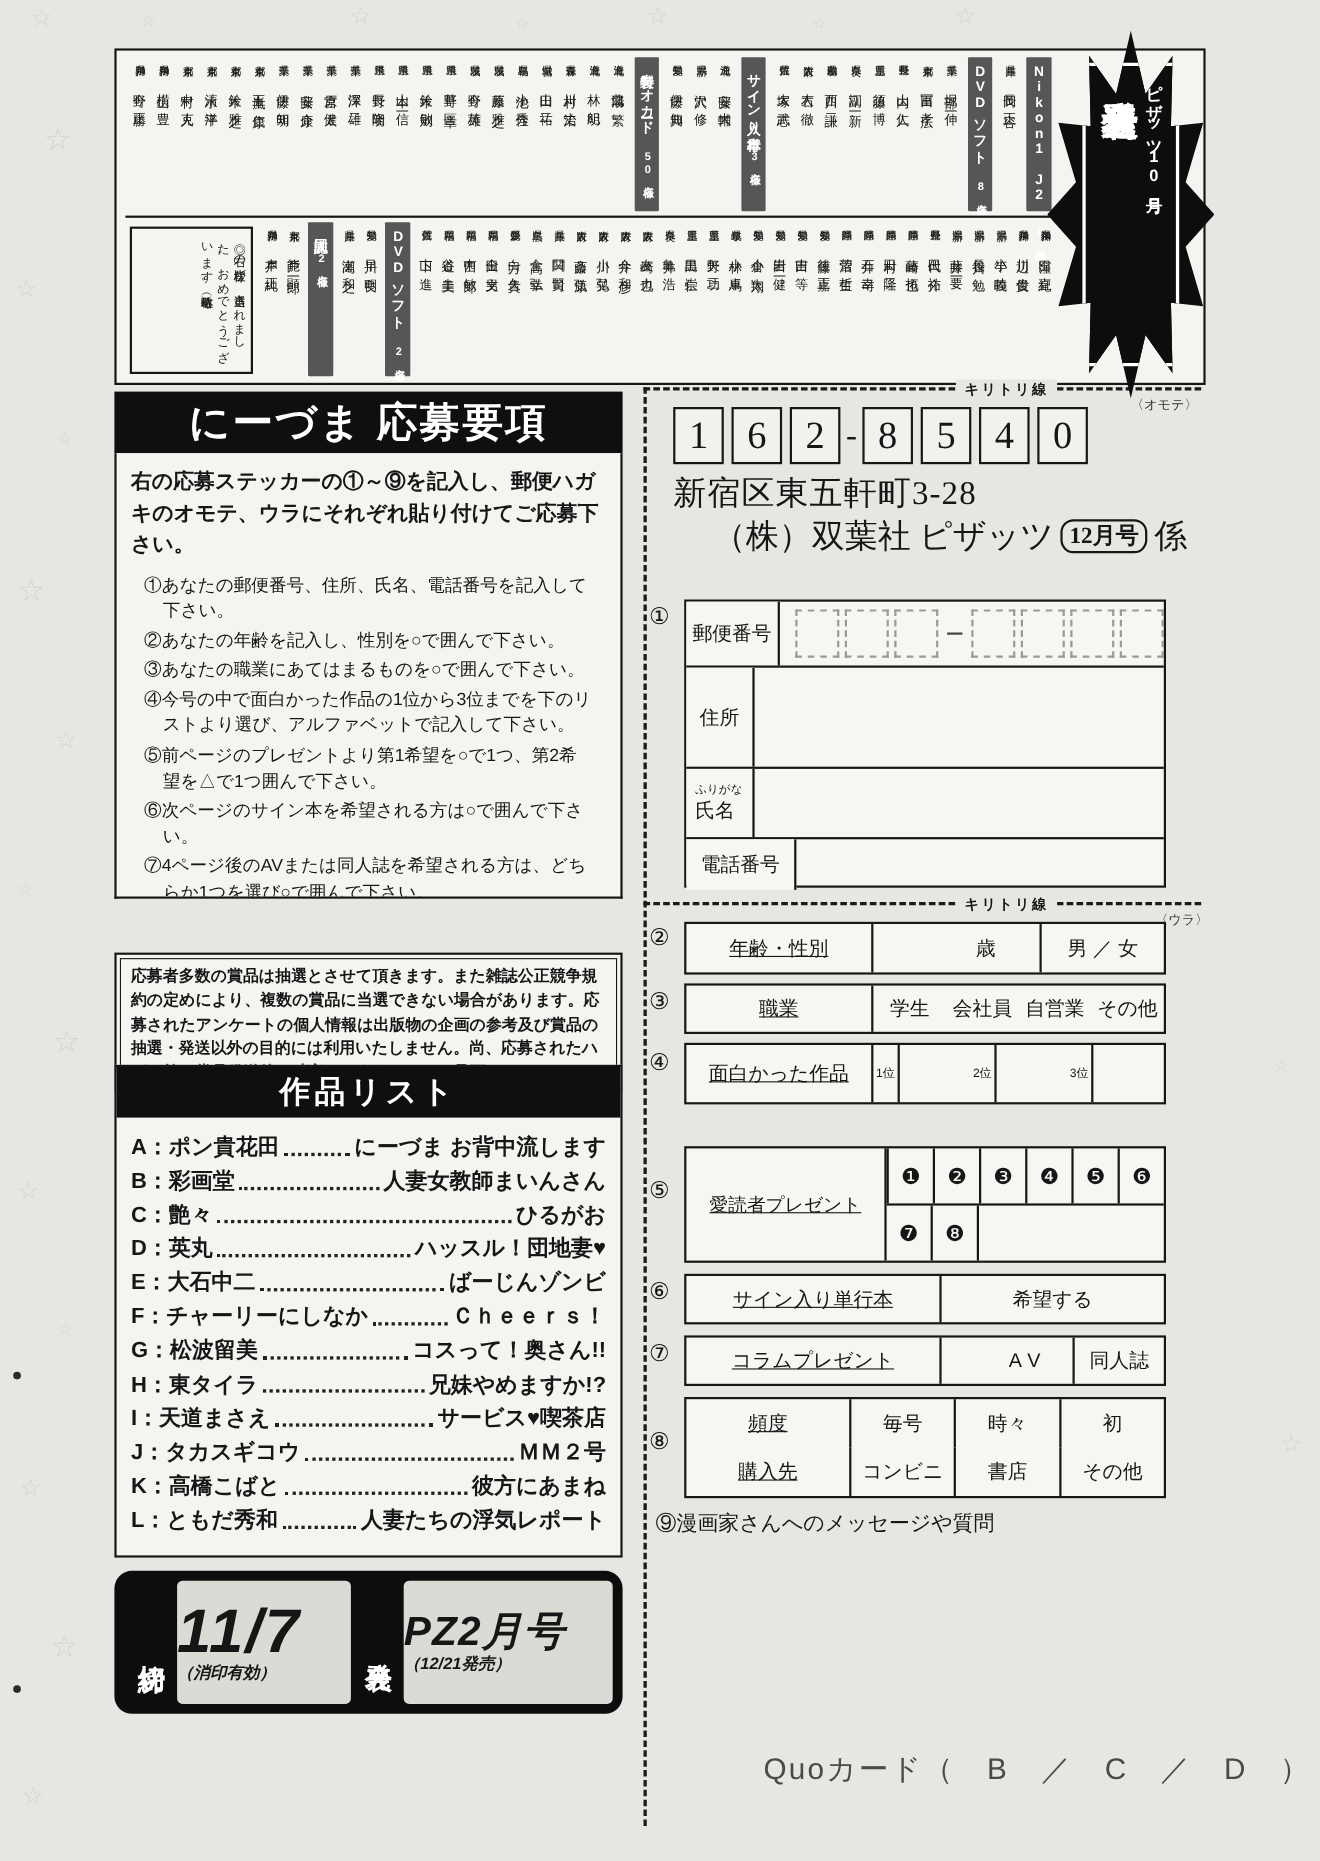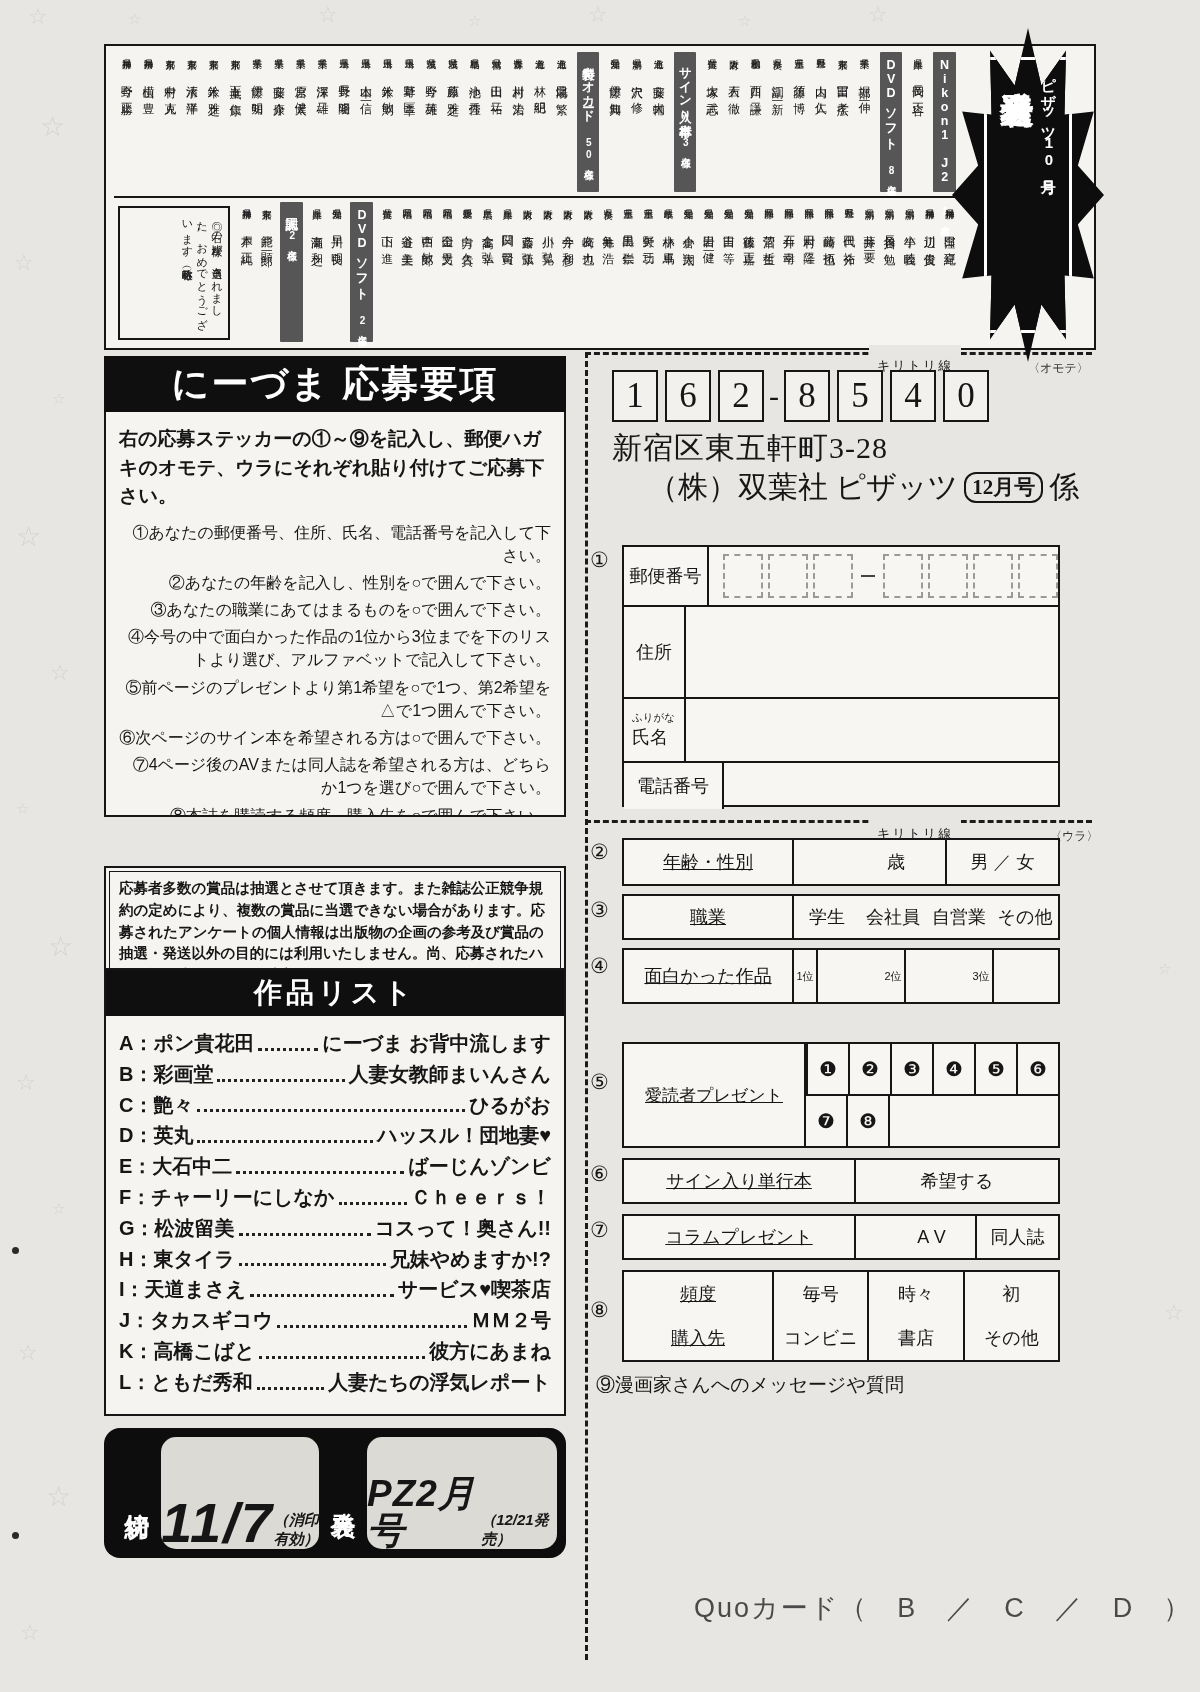--- a/index.html
+++ b/index.html
@@ -37,51 +37,51 @@
   #burst-text{writing-mode:vertical-rl;text-orientation:upright;color:#fff;height:100%;}
   #burst-text .b1{display:block;font-size:15px;font-weight:700;line-height:1.2;}
   #burst-text .b2{display:block;font-size:34px;font-weight:900;line-height:1.05;margin-block-start:5px;margin-top:0;}
   
   #gl-title{position:absolute;left:104px;top:356px;width:462px;height:56px;background:#0f0f0f;
             color:#fff;font-size:37px;font-weight:900;display:flex;align-items:center;
             justify-content:center;letter-spacing:2px;}
   #gl-box{position:absolute;left:104px;top:412px;width:462px;height:405px;background:#f5f4f1;
           border:2.5px solid #161616;border-top:none;padding:13px 13px 6px 13px;box-sizing:border-box;overflow:hidden;}
   #gl-intro{font-size:19px;font-weight:800;line-height:1.5;margin-bottom:10px;}
-  .gi{font-size:16px;line-height:1.45;margin:4px 0;padding-left:17px;text-indent:-17px;text-align:right;}
+  .gi{font-size:16px;line-height:1.45;margin:4px 12px;padding-left:17px;text-indent:-17px;}
   #gl-note{position:absolute;left:104px;top:866px;width:462px;height:128px;background:#f5f4f1;
            border:2.5px solid #161616;padding:3px;box-sizing:border-box;}
   #gl-note-inner{border:1.5px solid #161616;height:100%;box-sizing:border-box;padding:6px 9px;
            font-family:"Liberation Serif",serif;font-weight:600;font-size:14.5px;line-height:1.5;}
   
   #wk-box{position:absolute;left:104px;top:968px;width:462px;height:448px;background:#f5f4f1;
           border:2.5px solid #161616;box-sizing:border-box;}
   #wk-title{height:46px;background:#0f0f0f;color:#fff;font-size:28px;font-weight:900;
             display:flex;align-items:center;justify-content:center;letter-spacing:4px;}
   #wk-list{padding:12px 13px;}
   .work{display:flex;align-items:flex-end;font-size:20px;font-weight:800;line-height:1.54;white-space:nowrap;}
   .wkk{min-width:24px;}
   .wkk::after{content:"：";}
   .lead{flex:1;border-bottom:3px dotted #222;margin:0 4px 8px 4px;min-width:8px;}
   
   #dl{position:absolute;left:104px;top:1428px;width:462px;height:130px;background:#0d0d0d;
       border-radius:16px;display:flex;align-items:stretch;padding:9px;box-sizing:border-box;}
   .vlab{color:#fff;writing-mode:vertical-rl;text-orientation:upright;font-size:25px;font-weight:900;
         display:flex;align-items:center;justify-content:center;width:48px;line-height:1;}
-  .panel{background:#dbdad5;border-radius:15px;display:flex;align-items:flex-end;
+  .panel{background:#dbdad5;border-radius:5px;display:flex;flex-direction:column;align-items:flex-start;
          justify-content:center;}
   #panel1{width:158px;}
   #panel2{flex:1;}
   .big{font-style:italic;font-weight:900;font-size:56px;line-height:.95;letter-spacing:2px;}
   .big2{font-style:italic;font-weight:900;font-size:37px;line-height:1;letter-spacing:1px;}
   .smalln{font-size:15px;font-weight:800;font-style:italic;margin-top:2px;}
   
   .cutline{position:absolute;left:585px;width:507px;border-top:3px dashed #1b1b1b;}
-  .cutlab{position:absolute;top:-10px;left:56%;background:#e7e6e2;padding:12px 8px;font-size:13px;
-          font-weight:400;letter-spacing:2px;}
+  .cutlab{position:absolute;top:-10px;left:56%;background:#e7e6e2;padding:0 8px;font-size:13px;
+          font-weight:700;letter-spacing:2px;}
   #cut-left{position:absolute;left:585px;top:352px;height:1308px;border-left:3px dashed #1b1b1b;}
   .sidelab{position:absolute;font-size:12px;color:#333;}
   
   #pc-row{position:absolute;left:612px;top:370px;display:flex;align-items:center;gap:7px;}
   .pcbox{width:42px;height:48px;border:2px solid #161616;display:flex;align-items:center;
          justify-content:center;font-family:"Liberation Serif",serif;font-size:35px;background:#f2f1ee;}
   .pcdash{font-family:"Liberation Serif",serif;font-size:30px;margin:0 -2px;}
   #addr1{position:absolute;left:612px;top:428px;font-family:"Liberation Serif",serif;font-size:30px;letter-spacing:1px;}
   #addr2{position:absolute;left:648px;top:467px;font-family:"Liberation Serif",serif;font-size:30px;
          display:flex;align-items:center;gap:6px;}

